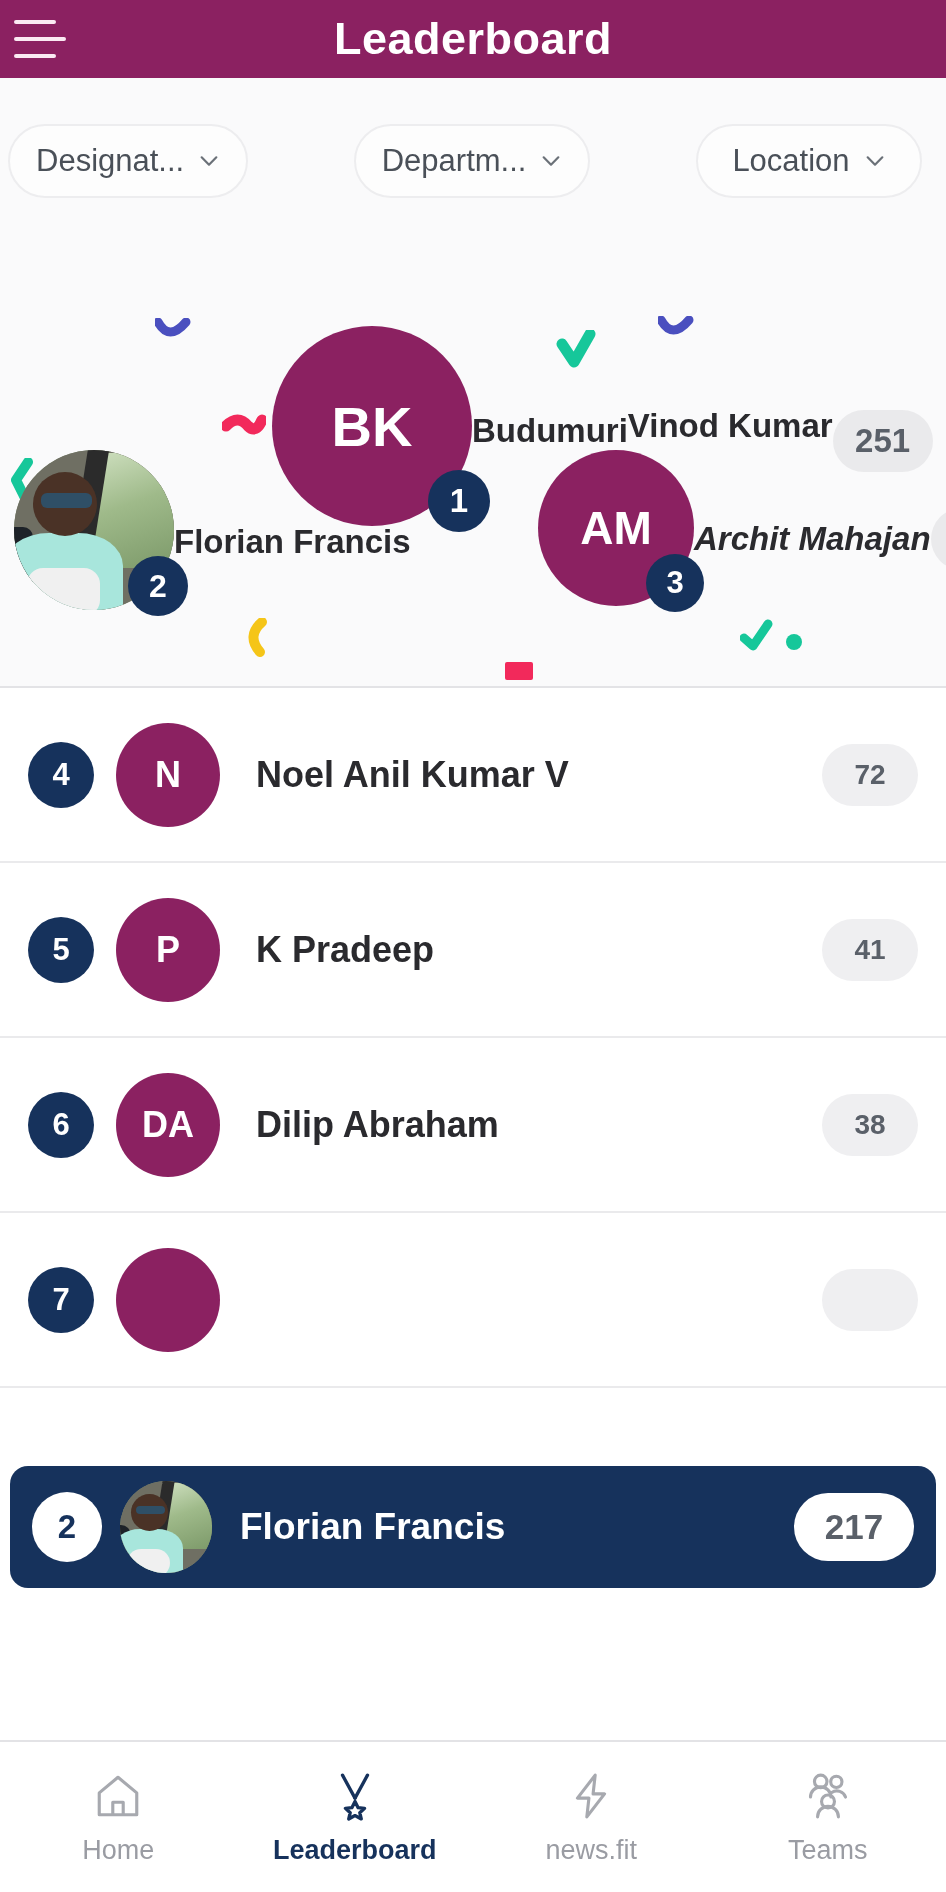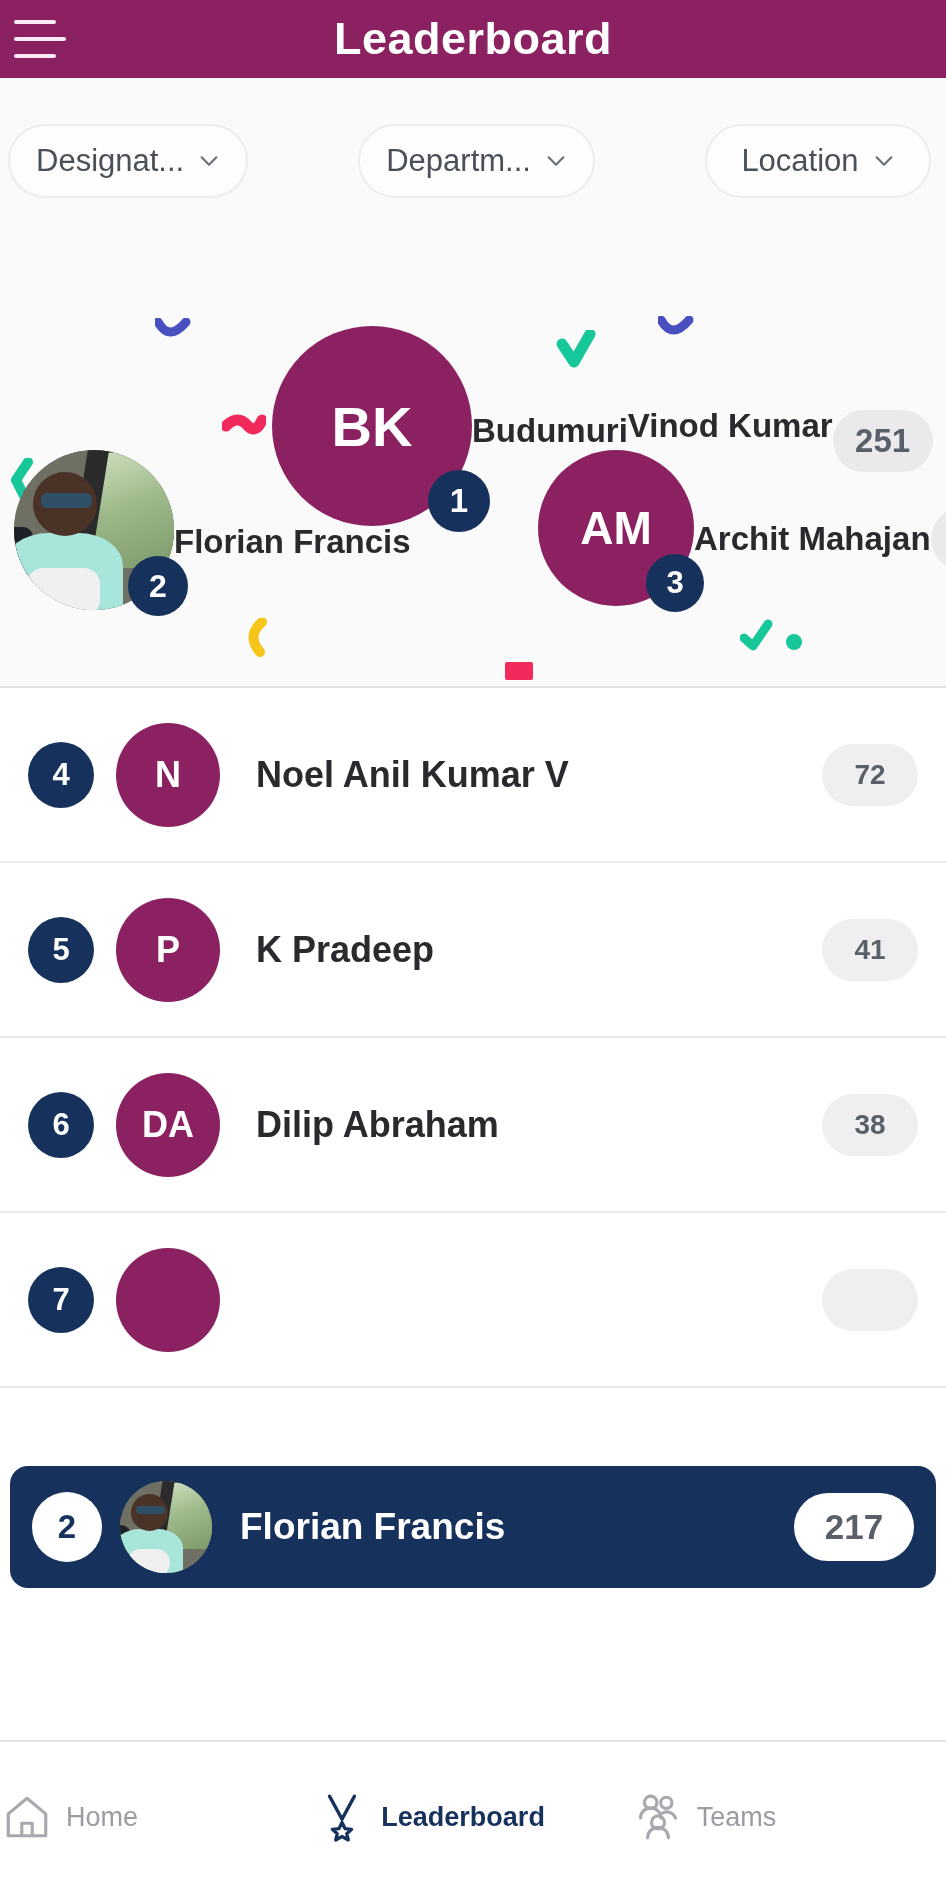--- a/index.html
+++ b/index.html
@@ -30,21 +30,21 @@
     font-size: 45px; font-weight: bold; letter-spacing: .5px;
   }
 
   
   .podium {
     position: relative; flex: 0 0 610px; height: 610px;
     background: #FAFAFB; overflow: hidden;
     border-bottom: 2px solid #E3E3E6;
   }
   .filters {
-    position: absolute; top: 46px; left: 0; right: 7px;
+    position: absolute; top: 46px; left: 0; right: 16px;
     display: flex; justify-content: space-between; padding: 0 8px; z-index: 6;
   }
   .filter-pill {
     background: #FDFDFD; border: 2px solid #EDEDEF; border-radius: 40px;
     height: 74px; display: flex; align-items: center; gap: 14px;
     padding: 0 26px; cursor: pointer; min-width: 226px; justify-content: center;
   }
   .filter-pill .lbl { font-size: 31px; color: #4A5058; white-space: nowrap; }
   .chev { width: 22px; height: 22px; flex: 0 0 auto; }
   .chev svg { display:block; }
@@ -140,22 +140,22 @@
     font-weight: bold; min-width: 120px; height: 68px;
     display:flex; align-items:center; justify-content:center; padding: 0 22px;
   }
 
   
   .bottomnav {
     flex: 0 0 152px; height: 152px; border-top: 2px solid #E3E3E6;
     background: #fff; display: flex; align-items: center; z-index: 40;
   }
   .nav-item {
-    flex: 1 1 0; display: flex; align-items: center;
-    justify-content: flex-start; gap: 12px; cursor: pointer;
+    flex: 1 1 0; display: flex; flex-direction: column; align-items: center;
+    justify-content: space-between; gap: 12px; cursor: pointer;
   }
   .nav-label { font-size: 27px; color: #9A9CA3; }
   .nav-item.active .nav-label { color: #16325C; font-weight: bold; }
   .nav-icon { width: 54px; height: 54px; display:flex; align-items:center; justify-content:center; }
 </style>
 </head>
 <body>
 
 <div class="screen">
 
@@ -250,21 +250,21 @@
         <div class="pname" style="margin-top:10px;">Budumuri</div>
         <div class="pname">Vinod Kumar</div>
         <div class="score-pill" style="margin-top:30px;">251</div>
       </div>
 
       <div class="pcol" style="left:538px; top:372px; width:280px;">
         <div class="avatar-wrap">
           <div class="avatar" style="width:156px;height:156px;font-size:46px;">AM</div>
           <div class="rank-badge" style="width:58px;height:58px;font-size:31px;right:-10px;bottom:-6px;">3</div>
         </div>
-        <div class="pname" style="margin-top:22px;">Archit Mahajan</div>
+        <div class="pname" style="margin-top:22px;font-style:italic;">Archit Mahajan</div>
         <div class="score-pill" style="margin-top:22px;">82</div>
       </div>
 
     </div>
   </div>
 
   <div class="list">
 
     <div class="lrow">
       <div class="lrank">4</div>
@@ -327,20 +327,28 @@
       <span class="nav-icon">
         <svg viewBox="0 0 24 24" width="50" height="50" fill="none" stroke="#16325C" stroke-width="1.6" stroke-linejoin="round" stroke-linecap="round">
           <path d="M6 2 L12 13"></path>
             <path d="M18 2 L12 13"></path>
           <path d="M12 14.6 l1.5 3 3.1.3 -2.3 2.1 .7 3 -3-1.6 -3 1.6 .7-3 -2.3-2.1 3.1-.3 Z"></path>
         </svg>
       </span>
       <span class="nav-label">Leaderboard</span>
     </div>
 
+    <div class="nav-item">
+      <span class="nav-icon">
+        <svg viewBox="0 0 24 24" width="50" height="50" fill="none" stroke="#A7A9AF" stroke-width="1.5" stroke-linejoin="round">
+          <path d="M14 2 L5.5 13 H11 L10 22 L18.5 11 H13 Z"></path>
+        </svg>
+      </span>
+      <span class="nav-label">news.fit</span>
+    </div>
 
     <div class="nav-item">
       <span class="nav-icon">
         <svg viewBox="0 0 24 24" width="50" height="50" fill="none" stroke="#A7A9AF" stroke-width="1.5" stroke-linecap="round">
           <circle cx="8.5" cy="5" r="3"></circle>
             <circle cx="16" cy="5.2" r="2.7"></circle>
           <path d="M3.6 12.5 a4.9 4.9 0 0 1 9.8 0"></path>
           <path d="M13.8 10.3 a4.4 4.4 0 0 1 6.6 2.2"></path>
           <circle cx="12" cy="14.6" r="3.1"></circle>
           <path d="M7 22 a5 5 0 0 1 10 0"></path>

